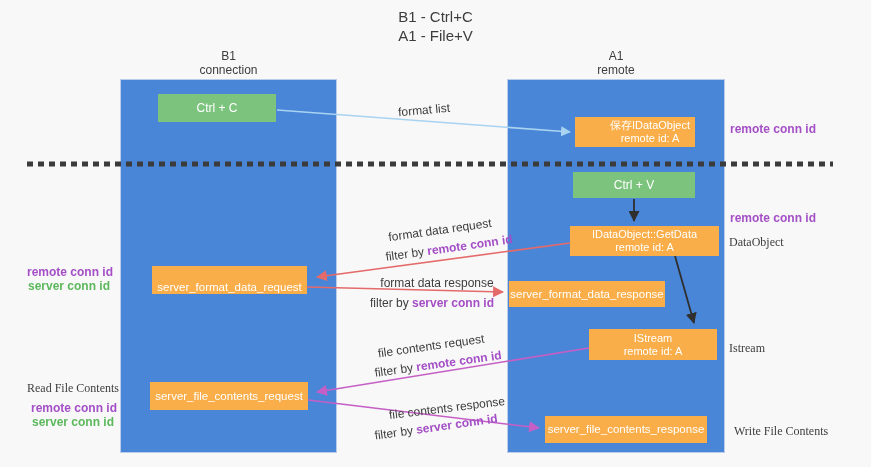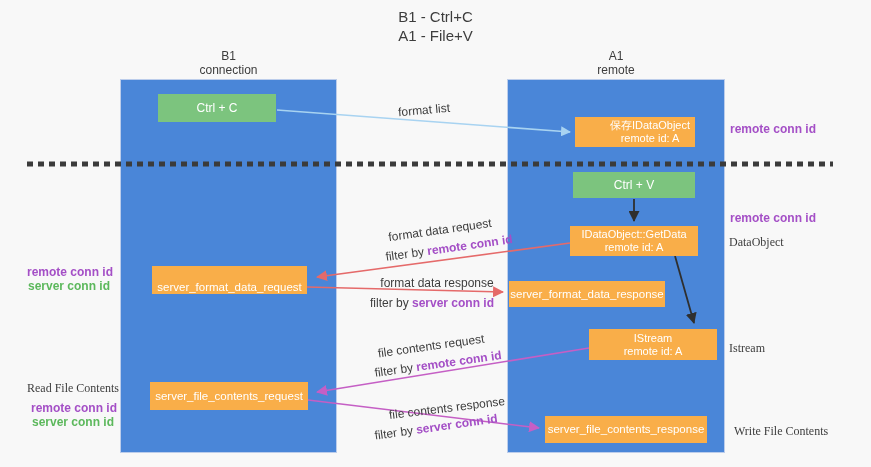--- a/index.html
+++ b/index.html
@@ -100,21 +100,21 @@
 
   <div class="abs box orange" style="left:575px;top:117px;width:120px;height:30px;padding-left:30px;">
     <span>保存IDataObject</span>
     <span class="l2">remote id: A</span>
   </div>
 
   <div class="abs box green" style="left:573px;top:172px;width:122px;height:26px;">
     <span>Ctrl + V</span>
   </div>
 
-  <div class="abs box orange" style="left:570px;top:226px;width:128px;height:30px;">
+  <div class="abs box orange" style="left:570px;top:226px;width:149px;height:30px;">
     <span>IDataObject::GetData</span>
     <span class="l2">remote id: A</span>
   </div>
 
   <div class="abs box orange" style="left:152px;top:266px;width:155px;height:28px;font-size:11.5px;justify-content:flex-end;">
     <span>server_format_data_request</span>
   </div>
 
   <div class="abs box orange" style="left:509px;top:281px;width:156px;height:26px;font-size:11.5px;">
     <span>server_format_data_response</span>

